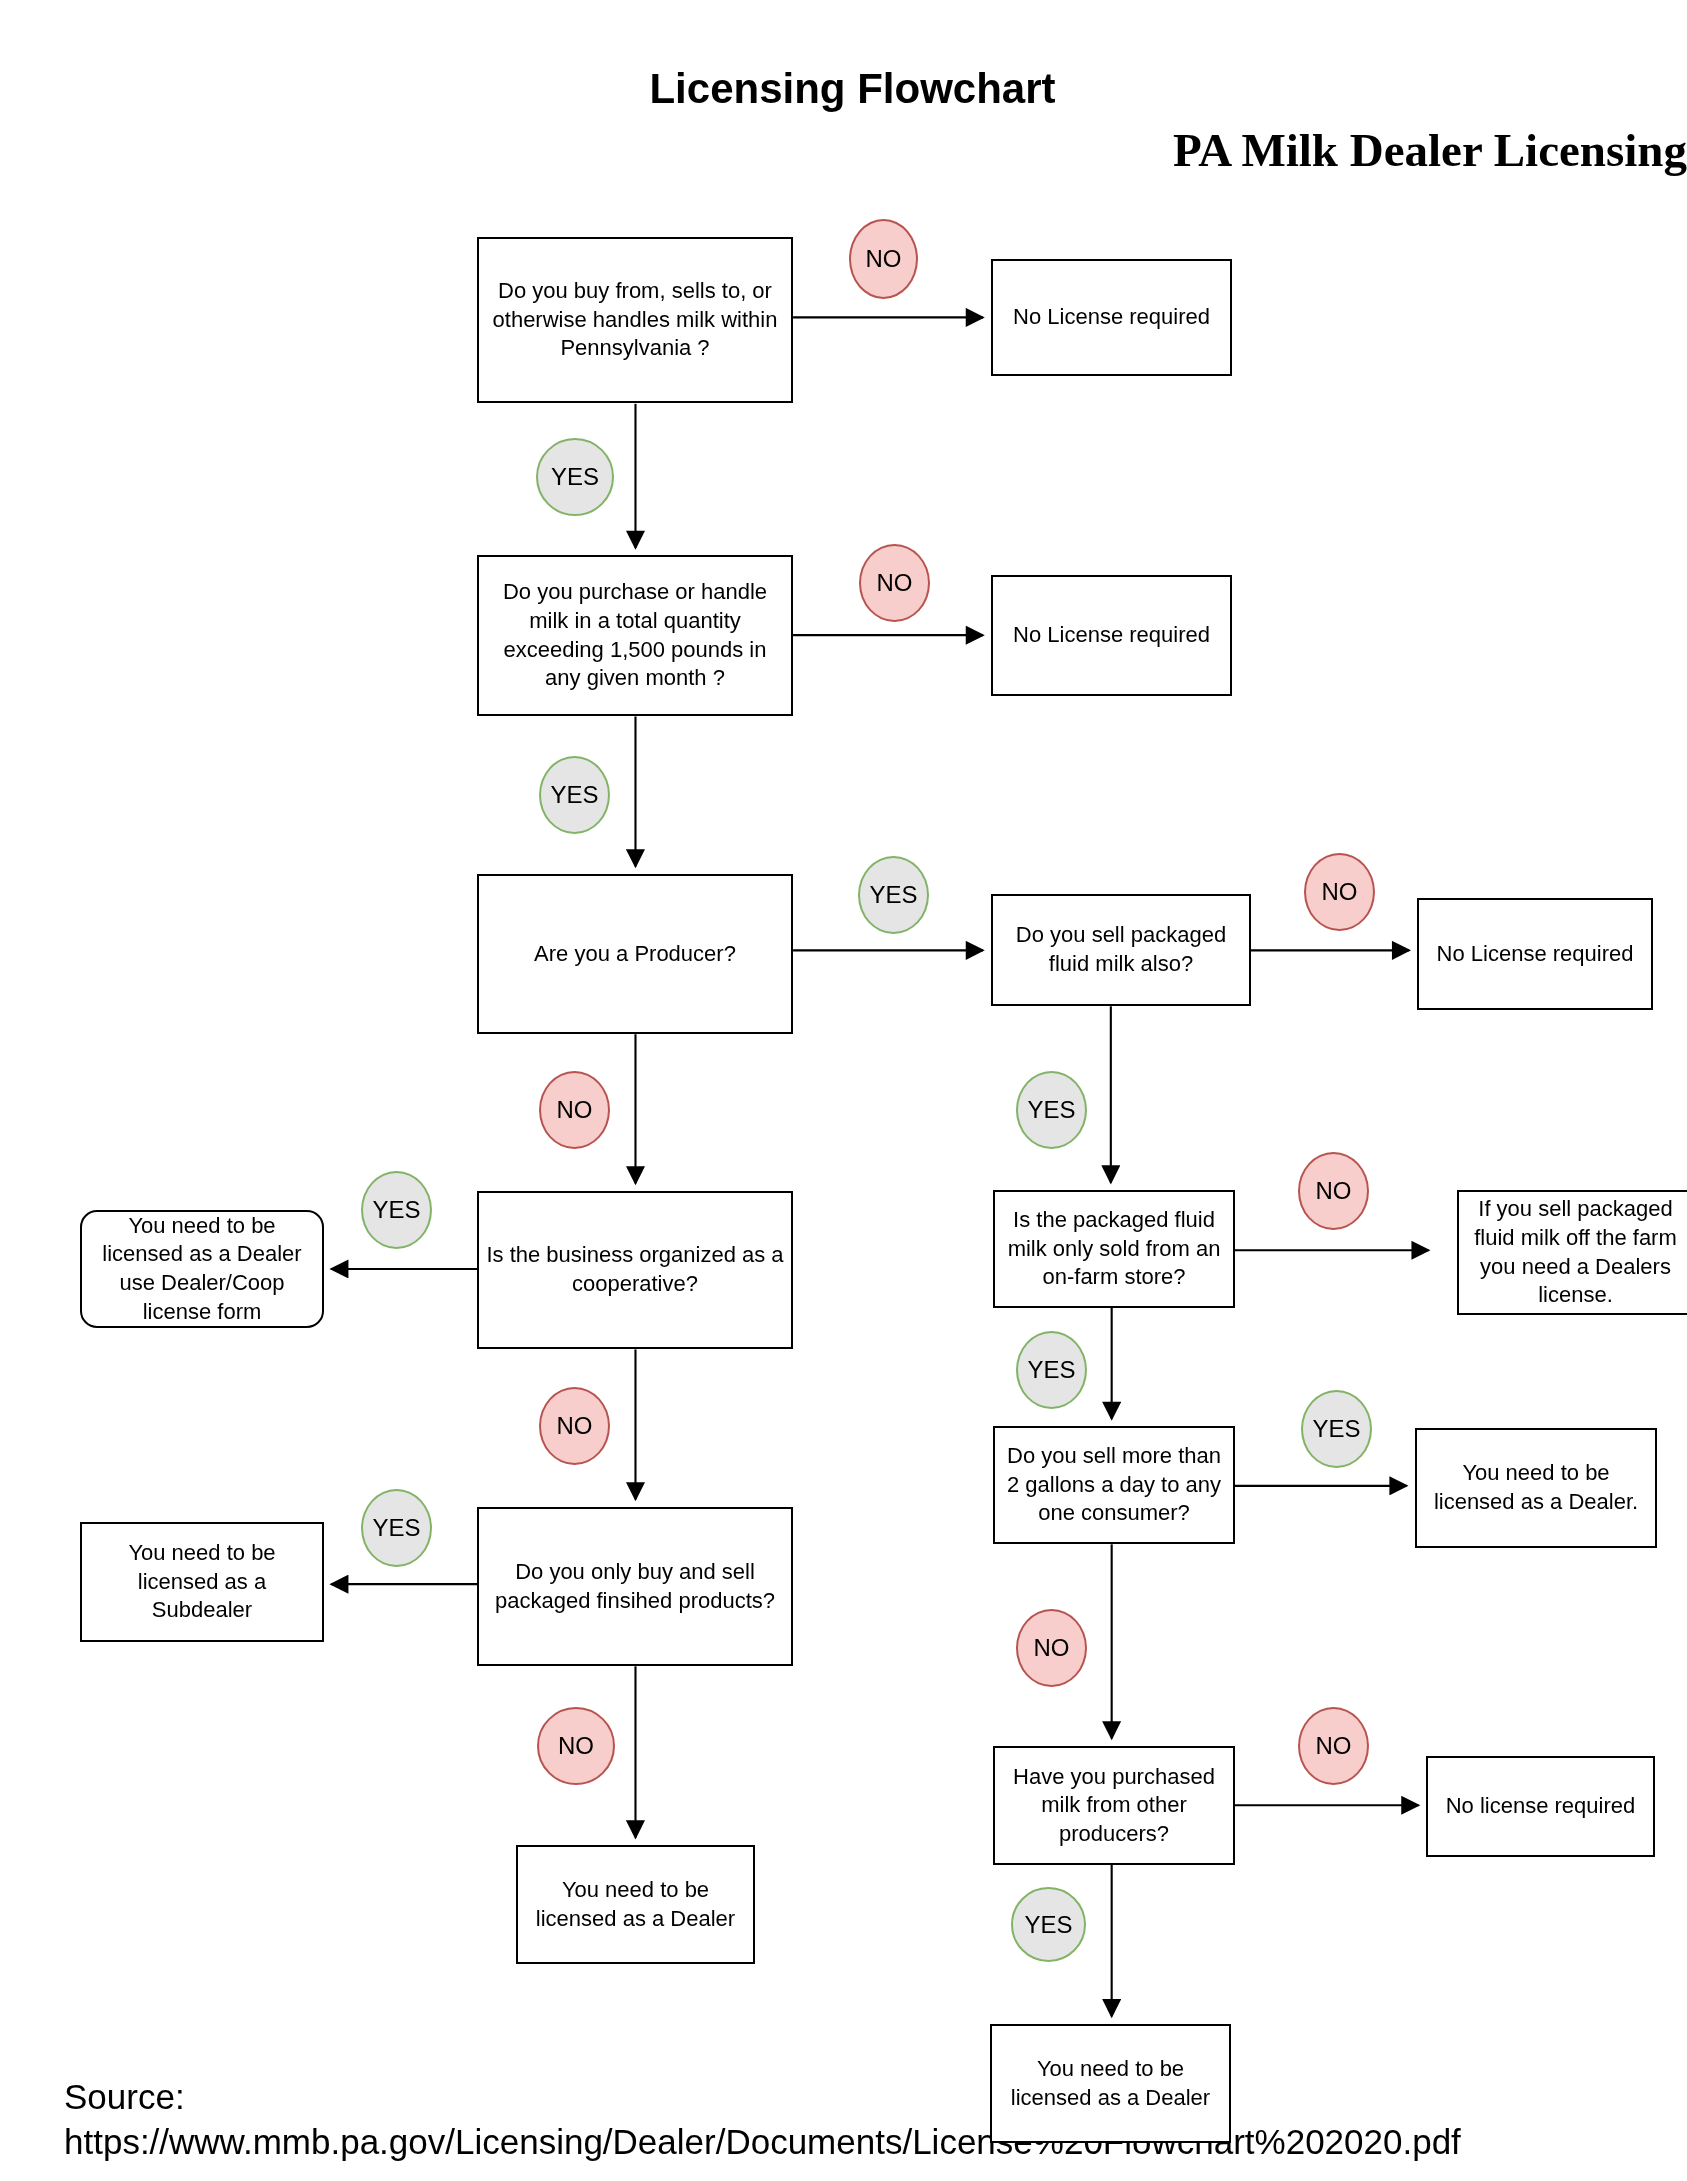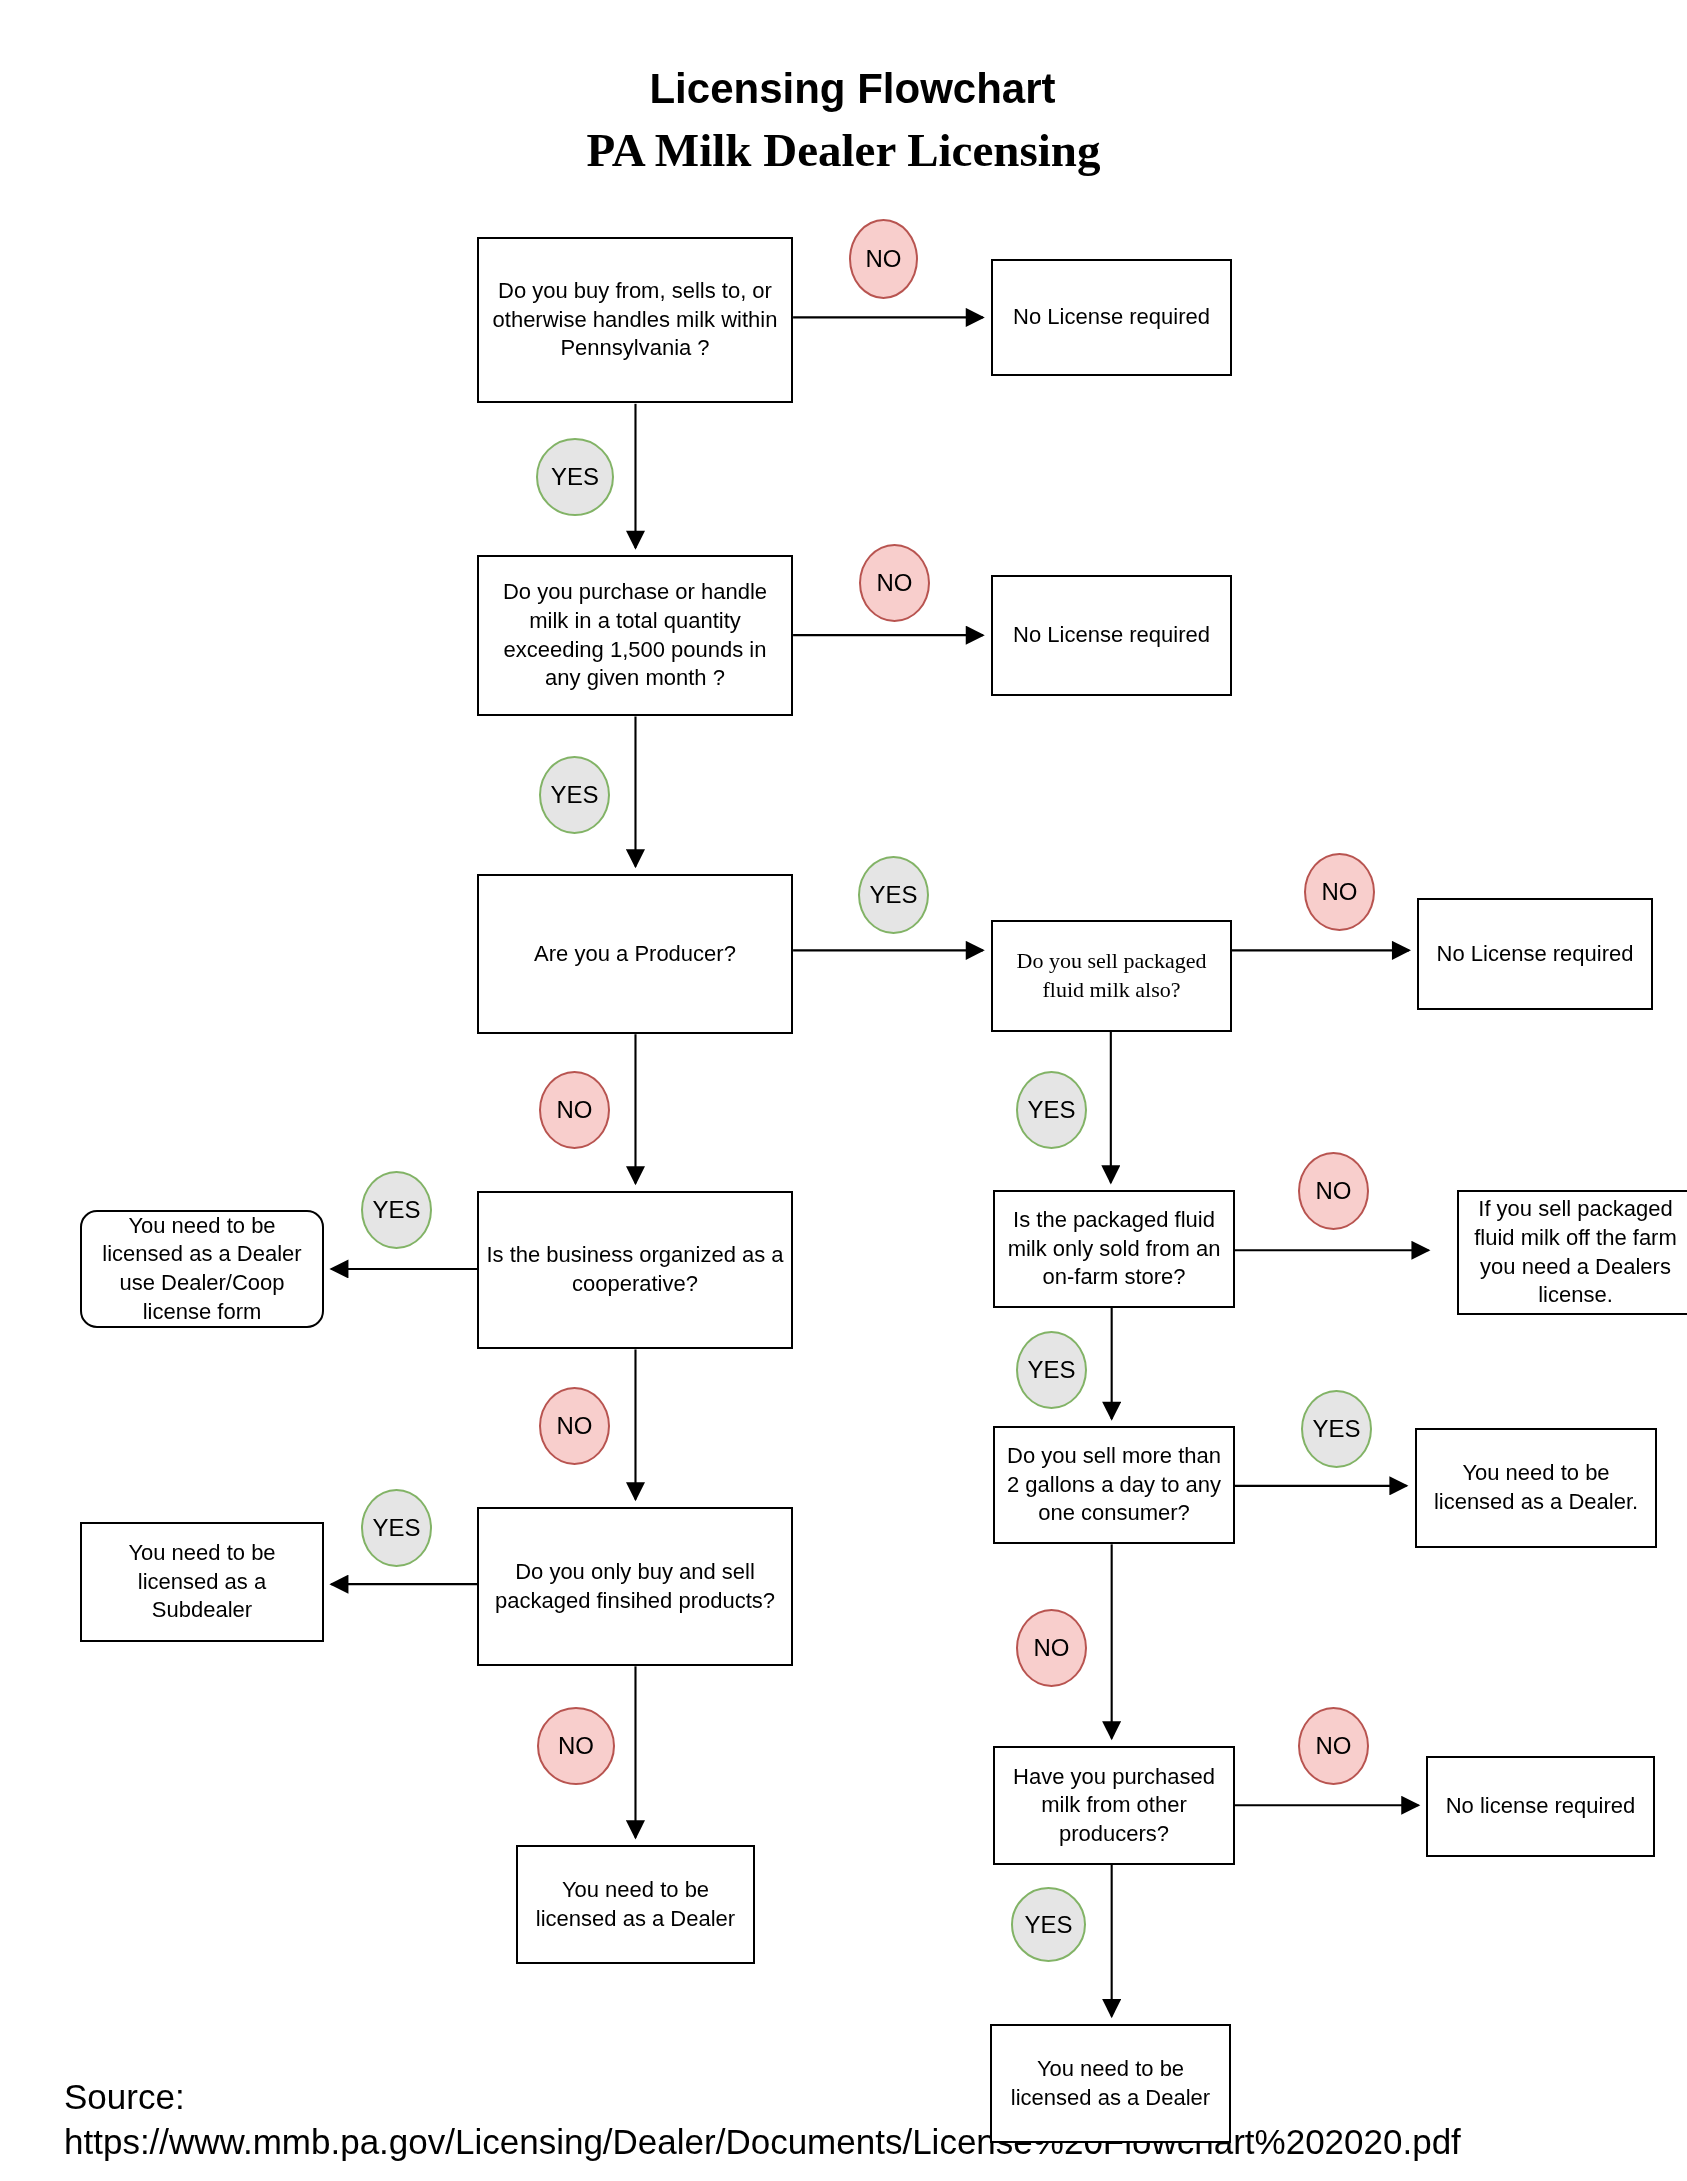--- a/index.html
+++ b/index.html
@@ -13,21 +13,21 @@
     overflow:hidden;
   }
   .title{
     position:absolute; left:0; top:66px; width:1687px;
     text-align:center;
     font-family:"Liberation Sans", sans-serif;
     font-weight:bold; font-size:42px; line-height:1.1;padding-left:9px;
   }
   .subtitle{
     position:absolute; left:0; top:125px; width:1687px;
-    text-align:center;
+    text-align:right;
     font-family:"Liberation Serif", serif;
     font-weight:bold; font-size:47px; line-height:1.1;
   }
   .arrows{position:absolute; left:0; top:0; z-index:1;}
   .node{
     position:absolute;
     box-sizing:border-box;
     display:flex; align-items:center; justify-content:center;
     text-align:center;
     background:#ffffff;
@@ -86,21 +86,21 @@
       <line x1="1312" y1="2200" x2="1312" y2="2379" marker-end="url(#ah)"></line>
     </g>
   </svg>
 
   <div class="node" style="left:477px;top:237px;width:316px;height:166px;">Do you buy from, sells to, or otherwise handles milk within Pennsylvania ?</div>
   <div class="node" style="left:477px;top:555px;width:316px;height:161px;">Do you purchase or handle milk in a total quantity exceeding 1,500 pounds in any given month ?</div>
   <div class="node" style="left:477px;top:874px;width:316px;height:160px;">Are you a Producer?</div>
   <div class="node" style="left:477px;top:1507px;width:316px;height:159px;">Do you only buy and sell packaged finsihed products?</div>
   <div class="node" style="left:477px;top:1191px;width:316px;height:158px;">Is the business organized as a cooperative?</div>
 
-  <div class="node" style="left:991px;top:920px;width:241px;height:112px;font-family:Liberation Serif, serif;">Do you sell packaged fluid milk also?</div>
+  <div class="node" style="left:991px;top:894px;width:260px;height:112px;">Do you sell packaged fluid milk also?</div>
   <div class="node" style="left:993px;top:1190px;width:242px;height:118px;">Is the packaged fluid milk only sold from an on-farm store?</div>
   <div class="node" style="left:993px;top:1426px;width:242px;height:118px;">Do you sell more than 2 gallons a day to any one consumer?</div>
   <div class="node" style="left:993px;top:1746px;width:242px;height:119px;">Have you purchased milk from other producers?</div>
 
   <div class="node" style="left:991px;top:259px;width:241px;height:117px;">No License required</div>
   <div class="node" style="left:991px;top:575px;width:241px;height:121px;">No License required</div>
   <div class="node" style="left:1417px;top:898px;width:236px;height:112px;">No License required</div>
   <div class="node" style="left:80px;top:1210px;width:244px;height:118px;border-radius:17px;">You need to be licensed as a Dealer use Dealer/Coop license form</div>
   <div class="node" style="left:1437px;top:1190px;width:237px;height:125px;margin-left:20px;">If you sell packaged fluid milk off the farm you need a Dealers license.</div>
   <div class="node" style="left:80px;top:1522px;width:244px;height:120px;">You need to be licensed as a Subdealer</div>

